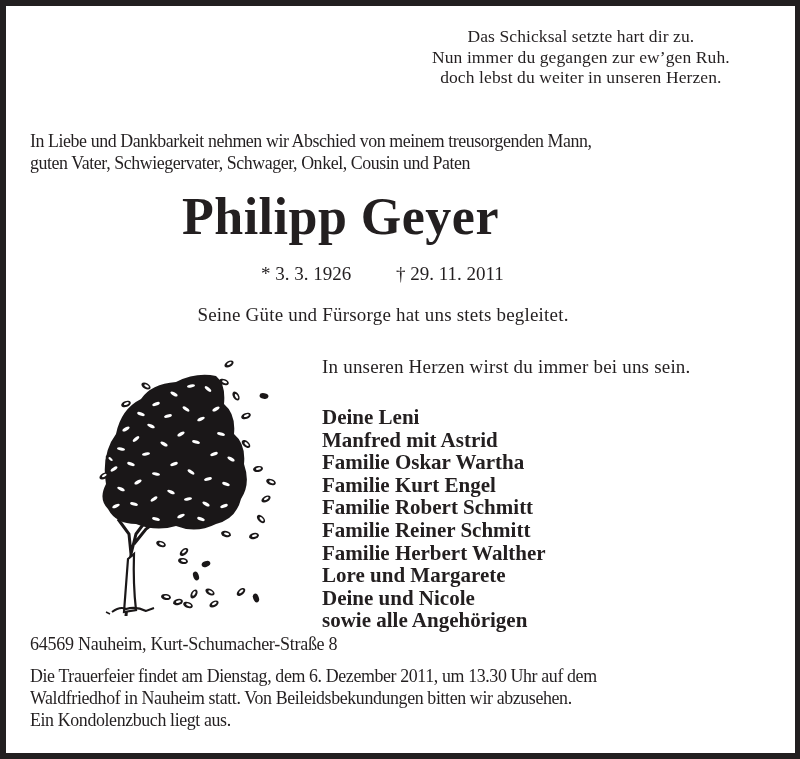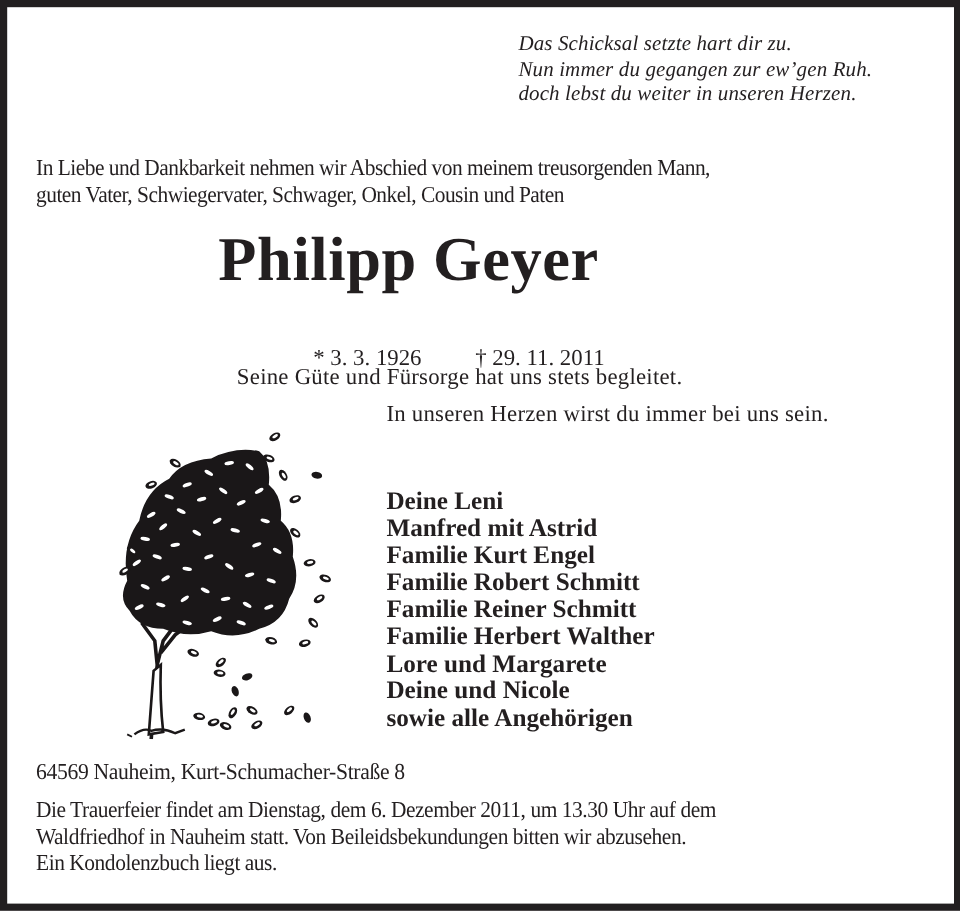--- a/index.html
+++ b/index.html
@@ -13,24 +13,24 @@
   }
   .card {
     position: absolute;
     left: 6px; top: 6px;
     width: 789px; height: 747px;
     background: #ffffff;
   }
   .motto {
     position: absolute;
     left: 426px; top: 20px;
-    font-style: italic;
     font-size: 17.5px;
     line-height: 20.5px;
     letter-spacing: 0.1px;
+    text-align: center;
   }
   .motto div { white-space: nowrap; }
   .intro {
     position: absolute;
     left: 24px; top: 124px;
     font-size: 19px;
     line-height: 22px;
     letter-spacing: -0.45px;
     white-space: nowrap;
     transform: scaleX(0.94);
@@ -45,33 +45,33 @@
     line-height: 60px;
     letter-spacing: 0.5px;
   }
   .dates {
     position: absolute;
     left: 255px; top: 256px;
     font-size: 19px;
     line-height: 24px;
     white-space: nowrap;
   }
-  .dates span { display: inline-block; margin-top: 25px; }
+  .dates span { display: inline-block; }
   .dates .death { margin-left: 40px; }
   .tagline {
     position: absolute;
     left: 0; width: 754px; top: 297px;
     text-align: center;
     font-size: 19px;
     line-height: 24px;
     letter-spacing: 0.2px;
   }
   .heart-line {
     position: absolute;
-    left: 316px; top: 328px;
+    left: 316px; top: 349px;
     font-size: 19px;
     line-height: 24px;
     white-space: nowrap;
     letter-spacing: 0.2px;
   }
   .mourners {
     position: absolute;
     left: 316px; top: 400px;
     font-weight: bold;
     font-size: 21px;
@@ -220,20 +220,21 @@
       <use href="#leaf" transform="translate(30 50) rotate(-20)"></use>
       <use href="#leaf" transform="translate(50 32) rotate(30)"></use>
     </g>
   </svg>
 
   <div class="heart-line">In unseren Herzen wirst du immer bei uns sein.</div>
 
   <div class="mourners">
     <div>Deine Leni</div>
     <div>Manfred mit Astrid</div>
+    <div>Familie Oskar Wartha</div>
     <div>Familie Kurt Engel</div>
     <div>Familie Robert Schmitt</div>
     <div>Familie Reiner Schmitt</div>
     <div>Familie Herbert Walther</div>
     <div>Lore und Margarete</div>
     <div>Deine und Nicole</div>
     <div>sowie alle Angehörigen</div>
   </div>
 
   <div class="address">64569 Nauheim, Kurt-Schumacher-Straße 8</div>

